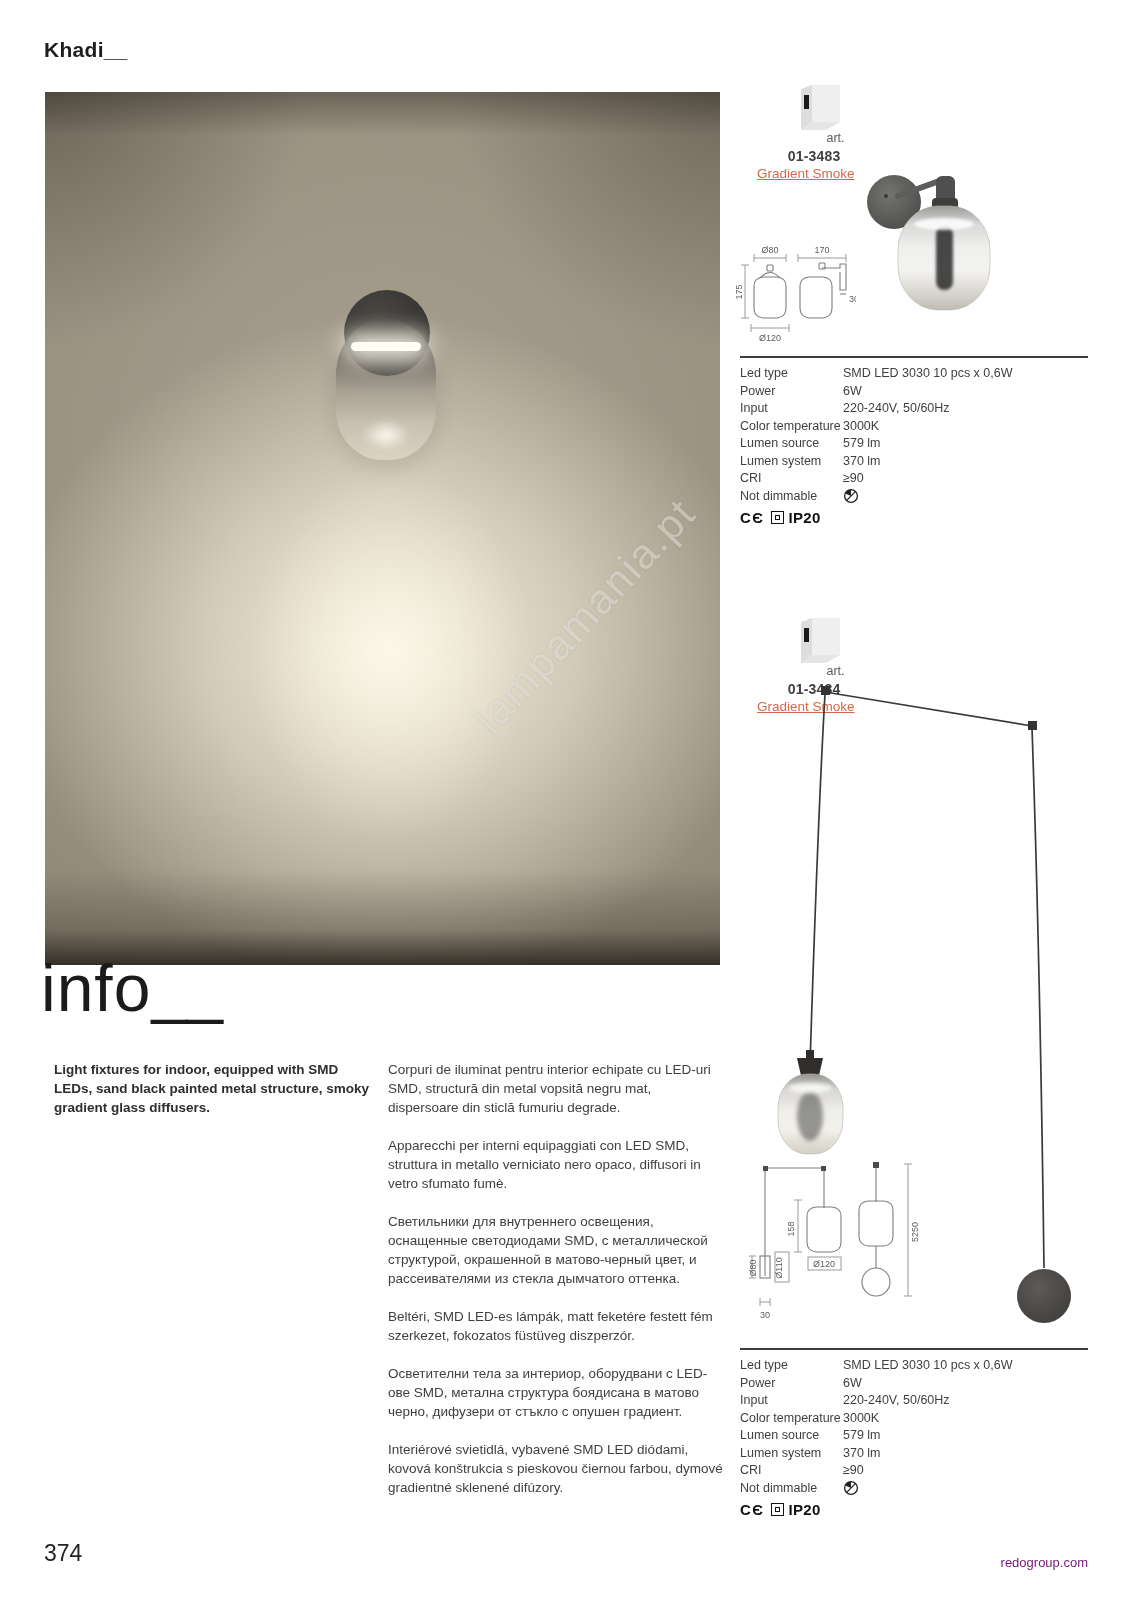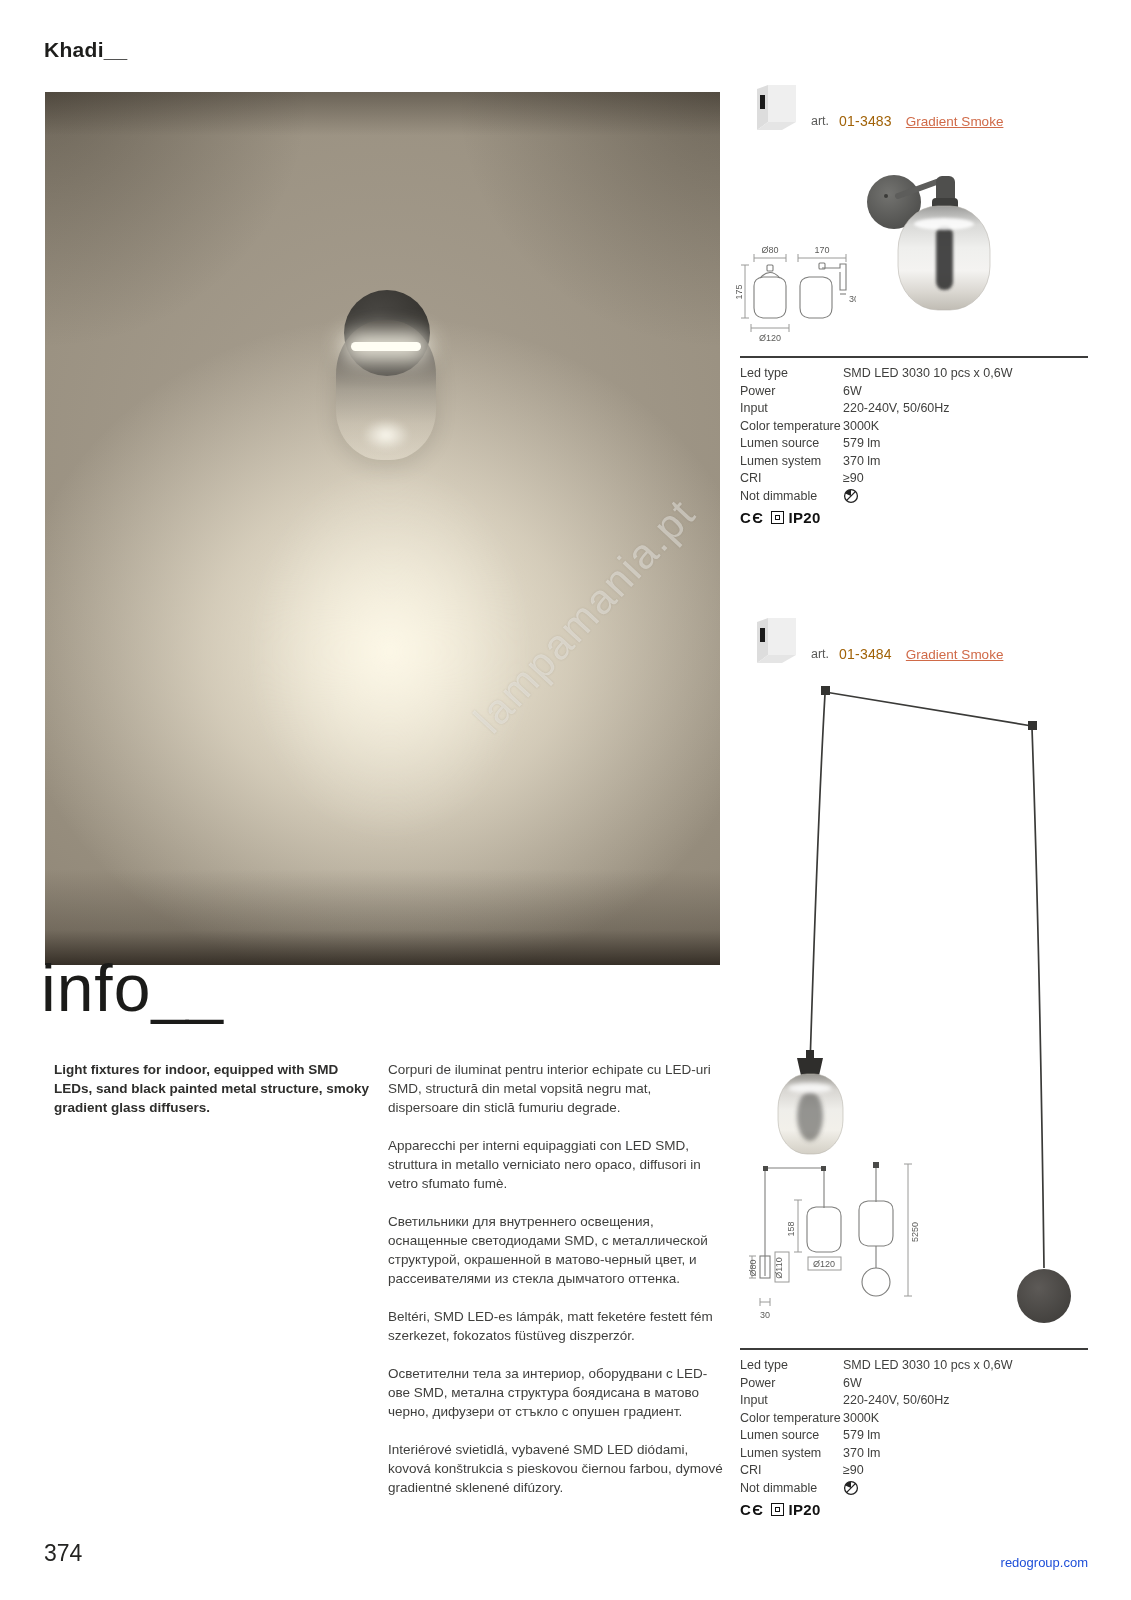--- a/index.html
+++ b/index.html
@@ -31,24 +31,24 @@
     box-shadow:0 6px 22px rgba(20,16,10,.12); }
   .lamp-led { position:absolute; left:15px; top:22px; width:70px; height:9px; border-radius:5px; background:#fffef4;
     box-shadow:0 0 22px 9px rgba(255,252,238,.95); }
   .lamp-bottom-glow { position:absolute; left:18px; bottom:4px; width:64px; height:42px; border-radius:50%;
     background:radial-gradient(closest-side, rgba(255,253,244,.95), rgba(255,253,244,0) 75%); filter:blur(3px); }
   .watermark { position:absolute; left:310px; top:500px; width:460px; text-align:center;
     transform:rotate(-47deg); font-size:42px; font-weight:300; letter-spacing:2px;
     color:rgba(252,252,250,.42); text-shadow:0 0 2px rgba(120,112,100,.25); }
 
   
-  .art-row { position:absolute; left:757px; display:flex; align-items:flex-end; }
+  .art-row { position:absolute; left:757px; display:flex; align-items:flex-end;flex-direction:column; }
   .art-row .mount-icon { width:40px; height:46px; margin-right:14px; }
   .art-row .art-label { font-size:12.5px; color:#5a5a58; margin:0 10px 3px 0; }
-  .art-row .art-number { font-size:14px; font-weight:400; color:#a16207; margin:0 14px 2px 0; letter-spacing:.2px; }
+  .art-row .art-number { font-size:14px; font-weight:700; color:#404040; margin:0 14px 2px 0; letter-spacing:.2px; }
   .art-row .finish { font-size:13.5px; color:#d06a48; margin-bottom:2px;text-decoration:underline; }
   .art-row-1 { top:73px; }
   .art-row-2 { top:606px; }
 
   
   .sconce-render { position:absolute; left:840px; top:140px; }
   .dim-drawing-1 { position:absolute; left:736px; top:232px; }
   .cable-render { position:absolute; left:738px; top:648px; }
   .dim-drawing-2 { position:absolute; left:748px; top:1144px; }
 
@@ -70,21 +70,21 @@
 
   
   .info-heading { position:absolute; left:41px; top:938px; font-size:66px; font-weight:100; color:#1b1b19; letter-spacing:1px; }
   .info-heading .suffix { letter-spacing:-2px; }
   .desc-en { position:absolute; left:54px; top:1048px; width:322px; font-size:13.5px; font-weight:700; line-height:19px; color:#2e2e2c; }
   .translations { position:absolute; left:388px; top:1048px; width:336px; font-size:13.5px; line-height:19px; color:#3f3f3d; }
   .translations p { margin-bottom:19px; }
 
   
   .page-number { position:absolute; left:44px; top:1528px; font-size:23px; font-weight:400; color:#242422; }
-  .website { position:absolute; right:43px; top:1543px; font-size:13px; color:#1d4ed8;text-align:right; }
+  .website { position:absolute; right:43px; top:1543px; font-size:13px; color:#701a75;text-align:right; }
 
   svg text { font-family:"Liberation Sans", sans-serif; }
 </style>
 </head>
 <body>
 
 <div class="page">
 
   <div class="brand"><span>Khadi</span><span class="suffix">__</span></div>
 

